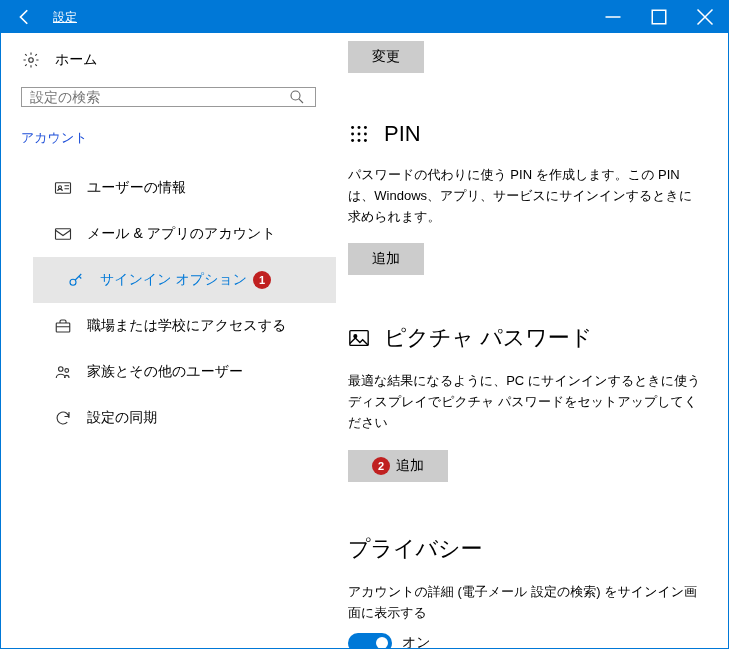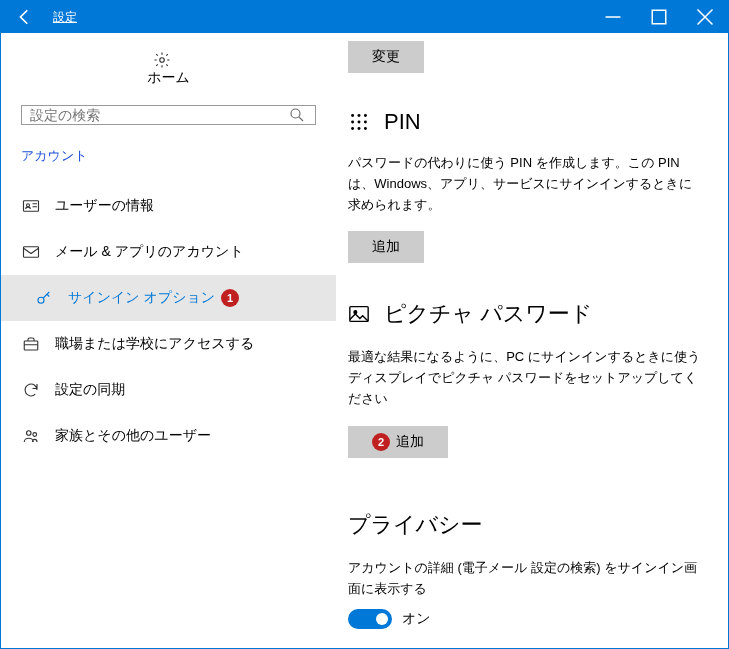--- a/index.html
+++ b/index.html
@@ -8,42 +8,42 @@
 .titlebar { height: 32px; background: #0078d7; display: flex; align-items: center; color: #fff; text-decoration: underline; }
 .titlebar .back { width: 48px; height: 32px; display: flex; align-items: center; justify-content: center; cursor: pointer; }
 .titlebar .title { flex: 1; font-size: 12px; padding-left: 4px; }
 .titlebar .winbtn { width: 46px; height: 32px; display: flex; align-items: center; justify-content: center; cursor: pointer; }
 .titlebar svg { stroke: #fff; fill: none; }
 
 .content { display: flex; height: calc(100% - 32px); }
 .sidebar { width: 335px; padding: 18px 0 0 0; }
 .main { flex: 1; padding: 0 24px 4px 12px; }
 
-.home-row { display: flex; align-items: center; padding: 0 20px; margin-bottom: 18px; flex-direction: column; }
+.home-row { display: flex; align-items: center; padding: 0 20px; margin-bottom: 18px; }
 .home-row .icon { width: 20px; display: flex; justify-content: center; margin-right: 14px; }
 .home-row .label { font-size: 14px; }
 
 .search { margin: 16px 20px 22px 20px; border: 1px solid #999; height: 20px; display: flex; align-items: center; padding: 0 8px; }
 .search input { border: none; outline: none; flex: 1; font-size: 14px; color: #666; background: transparent; }
 .search .sicon { width: 20px; display: flex; justify-content: center; }
 
 .category { color: #1d4ed8; font-size: 13px; padding: 0 20px; margin-bottom: 18px; }
 
-.navitem { display: flex; align-items: flex-end; padding: 14px 20px; cursor: pointer; position: relative; }
+.navitem { display: flex; align-items: flex-end; padding: 14px 20px; cursor: pointer; position: relative; margin-left: 32px; }
 .navitem.active { background: #e6e6e6; padding-left: 33px; }
 .navitem .icon { width: 20px; display: flex; justify-content: center; margin-right: 14px; color: #333; }
 .navitem.active .icon, .navitem.active .label { color: #0078d7; }
 .navitem .label { font-size: 14px; }
 
 .badge { display: inline-flex; width: 18px; height: 18px; border-radius: 50%; background: #c02020; color: #fff; font-size: 11px; font-weight: bold; align-items: center; justify-content: center; margin-left: 6px; }
 
 .btn { background: #ccc; border: none; padding: 7px 24px; font-size: 14px; cursor: pointer; margin: 6px 0 12px 0; display: inline-flex; align-items: center; }
 .btn .badge { margin-right: 6px; margin-left: 0; }
 
-.section-head { display: flex; align-items: center; margin-top: 24px; margin-bottom: 18px; }
+.section-head { display: flex; align-items: center; margin-top: 36px; margin-bottom: 18px; }
 .section-head .icon { margin-right: 14px; display: flex; }
 .section-head h2 { font-size: 22px; font-weight: 400; }
 .section-head.noicon { margin-top: 40px; }
 
 .desc { font-size: 13px; line-height: 1.6; color: #000; margin-bottom: 10px; }
 
 .toggle-row { display: flex; align-items: center; margin-top: 10px; }
 .toggle { width: 44px; height: 20px; border-radius: 10px; background: #0078d7; position: relative; cursor: pointer; margin-right: 10px; }
 .toggle .knob { position: absolute; width: 12px; height: 12px; border-radius: 50%; background: #fff; top: 4px; right: 4px; }
 .toggle-label { font-size: 14px; }
@@ -139,35 +139,35 @@
             <rect x="3" y="8" width="18" height="12" rx="1"></rect>
             <path d="M8 8V6a2 2 0 012-2h4a2 2 0 012 2v2M3 13h18"></path>
           </svg>
       </span>
       <span class="label">職場または学校にアクセスする</span>
     </div>
 
     <div class="navitem">
       <span class="icon">
         <svg class="ico" viewBox="0 0 24 24" fill="none" stroke="#333" stroke-width="1.5">
-            <path d="M20 12a8 8 0 10-2.3 5.6M20 4v6h-6"></path>
-          </svg>
-      </span>
-      <span class="label">設定の同期</span>
-    </div>
-
-    <div class="navitem">
-      <span class="icon">
-        <svg class="ico" viewBox="0 0 24 24" fill="none" stroke="#333" stroke-width="1.5">
             <circle cx="9" cy="8" r="3"></circle>
             <circle cx="17" cy="10" r="2.5"></circle>
             <path d="M3 20c0-3 3-5 6-5s6 2 6 5M14 20c0-2 1.5-3.5 3-3.5s3 1.5 3 3.5"></path>
           </svg>
       </span>
       <span class="label">家族とその他のユーザー</span>
+    </div>
+
+    <div class="navitem">
+      <span class="icon">
+        <svg class="ico" viewBox="0 0 24 24" fill="none" stroke="#333" stroke-width="1.5">
+            <path d="M20 12a8 8 0 10-2.3 5.6M20 4v6h-6"></path>
+          </svg>
+      </span>
+      <span class="label">設定の同期</span>
     </div>
   </div>
 
   <div class="main">
     <button class="btn" style="margin-top:8px">変更</button>
 
     <div class="section-head">
       <span class="icon">
         <svg width="22" height="22" viewBox="0 0 24 24" fill="#000">
             <circle cx="5" cy="5" r="1.6"></circle>

